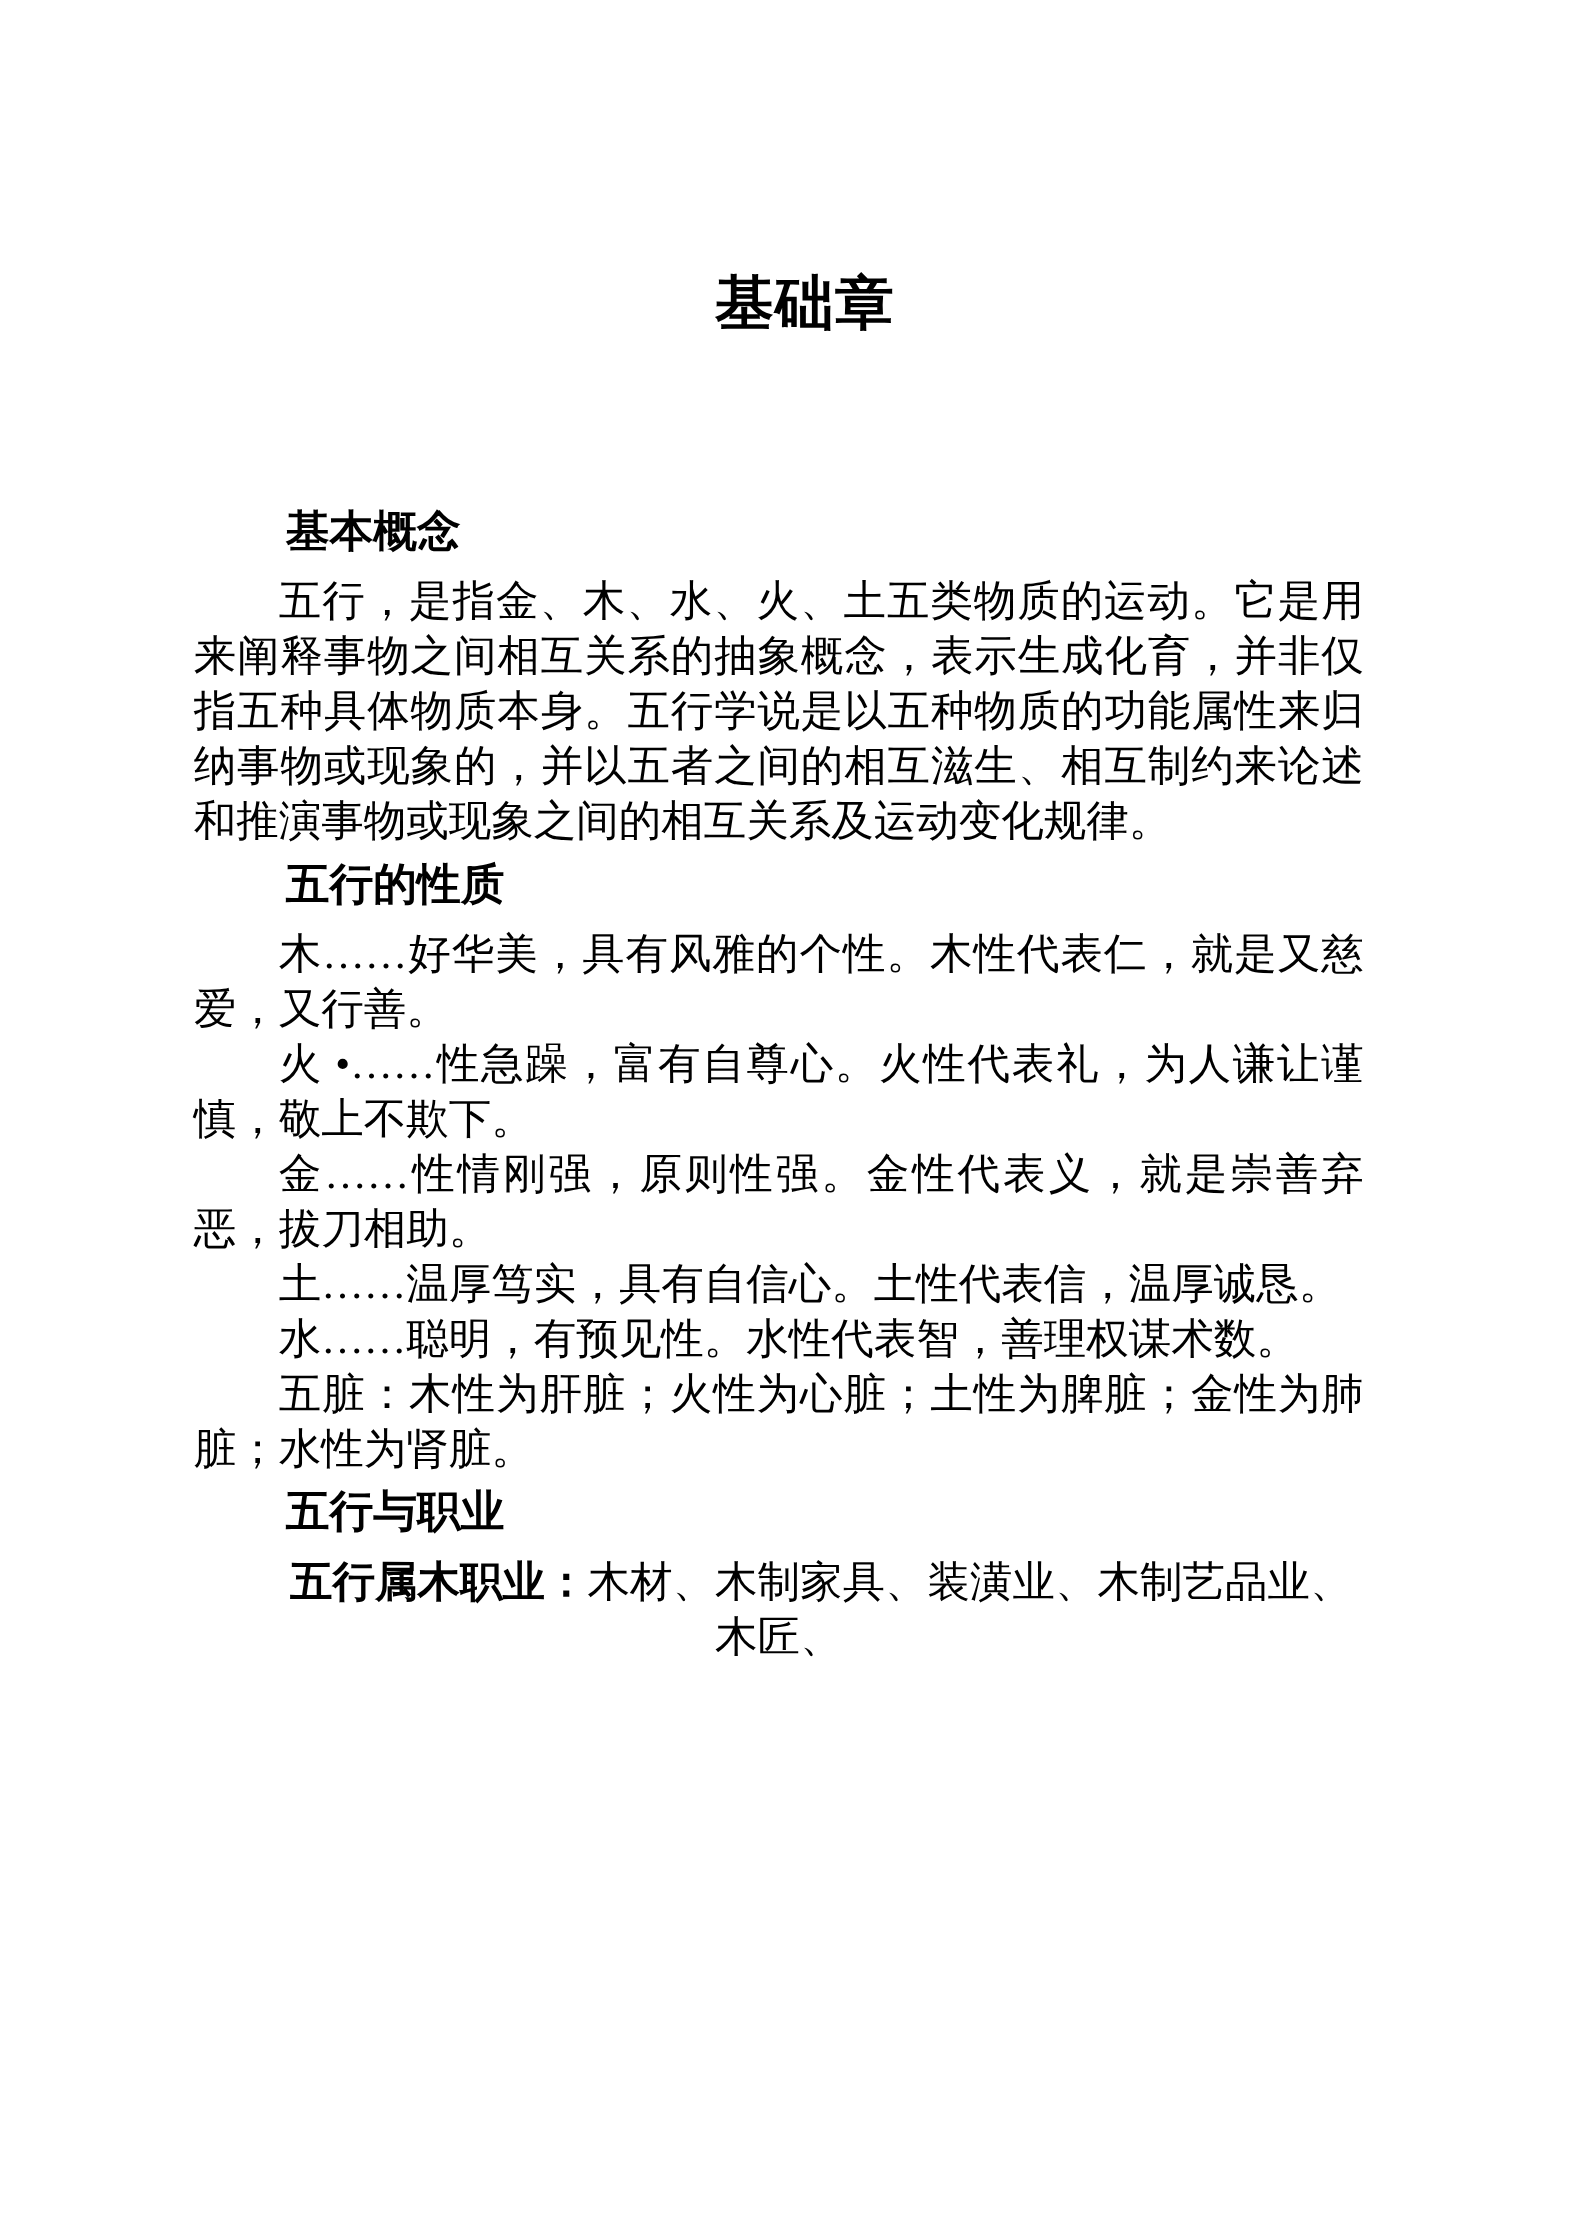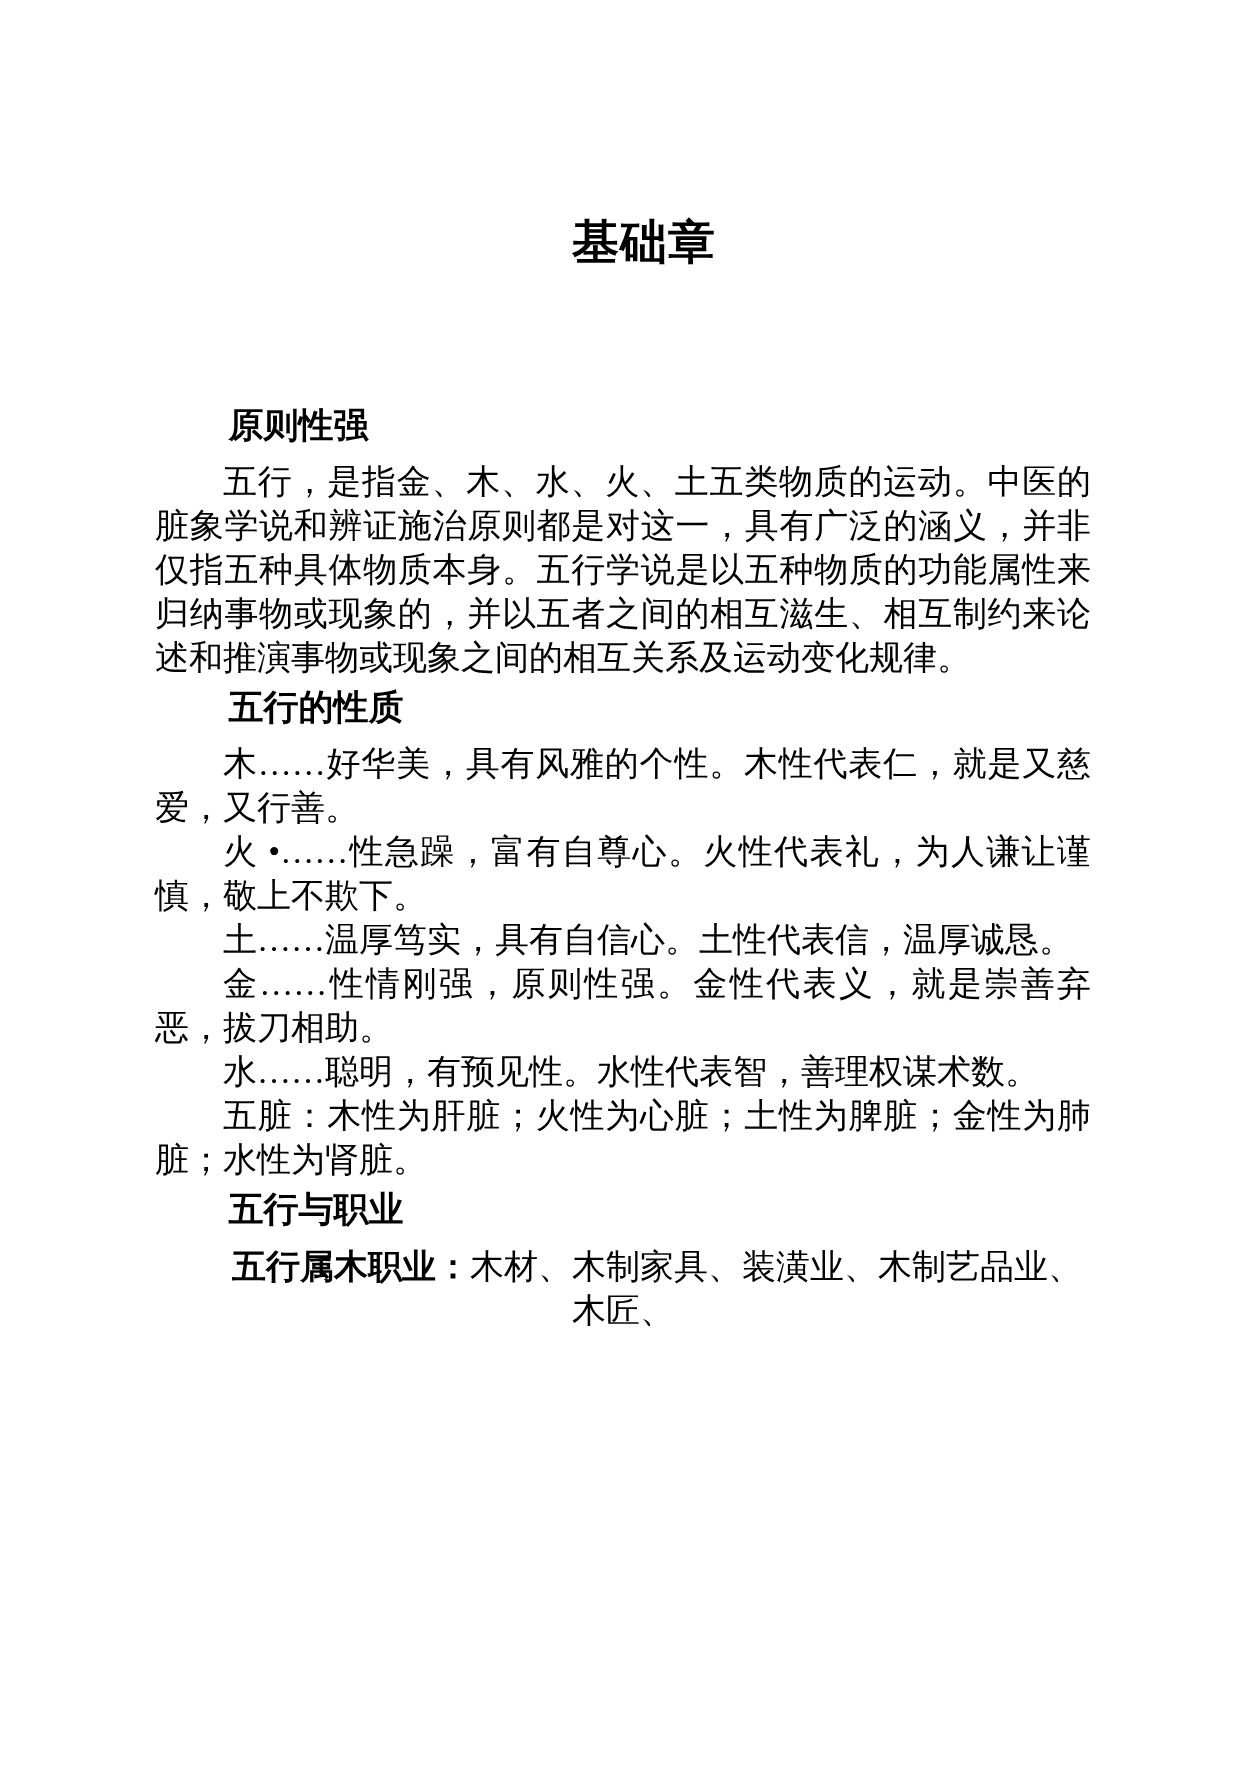--- a/index.html
+++ b/index.html
@@ -56,33 +56,33 @@
 </style>
 </head>
 <body>
 
 <div class="page">
 
   <h1 class="doc-title">基础章</h1>
 
   <div>
 
-    <h2 class="sec-heading">原则性强</h2>
+    <h2 class="sec-heading">基本概念</h2>
 
-    <p class="para">五行，是指金、木、水、火、土五类物质的运动。中医的脏象学说和辨证施治原则都是对这一，具有广泛的涵义，并非仅指五种具体物质本身。五行学说是以五种物质的功能属性来归纳事物或现象的，并以五者之间的相互滋生、相互制约来论述和推演事物或现象之间的相互关系及运动变化规律。</p>
+    <p class="para">五行，是指金、木、水、火、土五类物质的运动。它是用来阐释事物之间相互关系的抽象概念，表示生成化育，并非仅指五种具体物质本身。五行学说是以五种物质的功能属性来归纳事物或现象的，并以五者之间的相互滋生、相互制约来论述和推演事物或现象之间的相互关系及运动变化规律。</p>
 
     <h2 class="sec-heading">五行的性质</h2>
 
     <p class="para">木……好华美，具有风雅的个性。木性代表仁，就是又慈爱，又行善。</p>
 
     <p class="para">火 •……性急躁，富有自尊心。火性代表礼，为人谦让谨慎，敬上不欺下。</p>
 
+    <p class="para">金……性情刚强，原则性强。金性代表义，就是崇善弃恶，拔刀相助。</p>
+
     <p class="para">土……温厚笃实，具有自信心。土性代表信，温厚诚恳。</p>
-
-    <p class="para">金……性情刚强，原则性强。金性代表义，就是崇善弃恶，拔刀相助。</p>
 
     <p class="para">水……聪明，有预见性。水性代表智，善理权谋术数。</p>
 
     <p class="para">五脏：木性为肝脏；火性为心脏；土性为脾脏；金性为肺脏；水性为肾脏。</p>
 
 
 
     <h2 class="sec-heading">五行与职业</h2>
 
     <p class="para runin">

